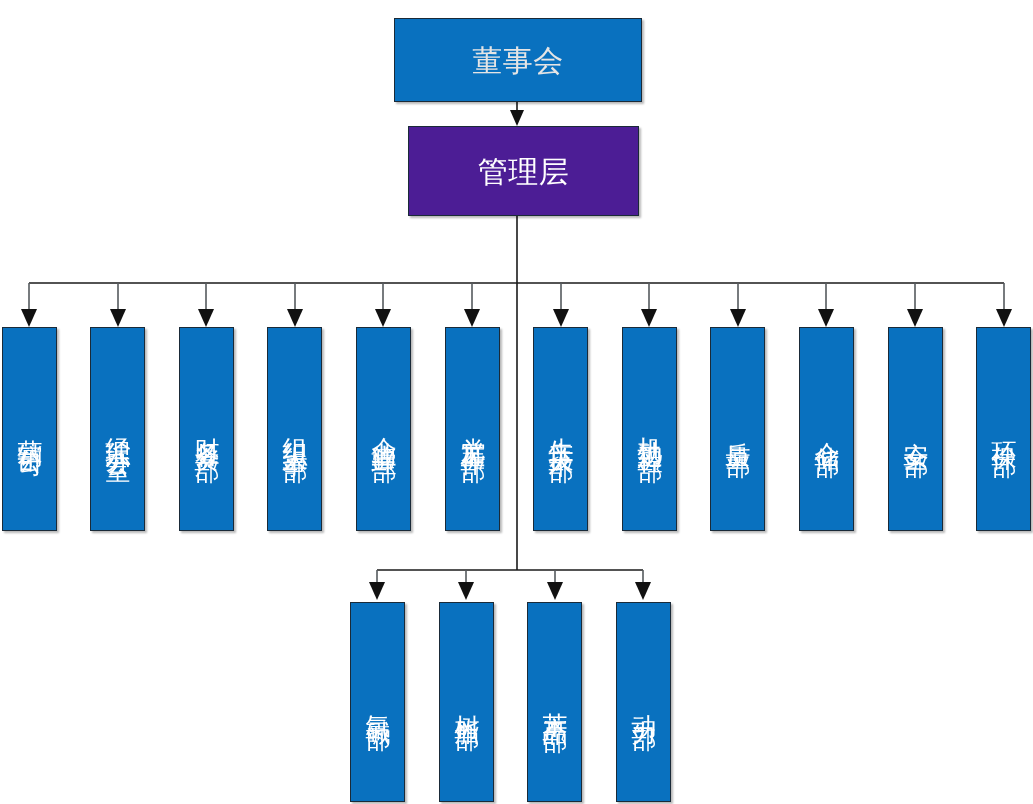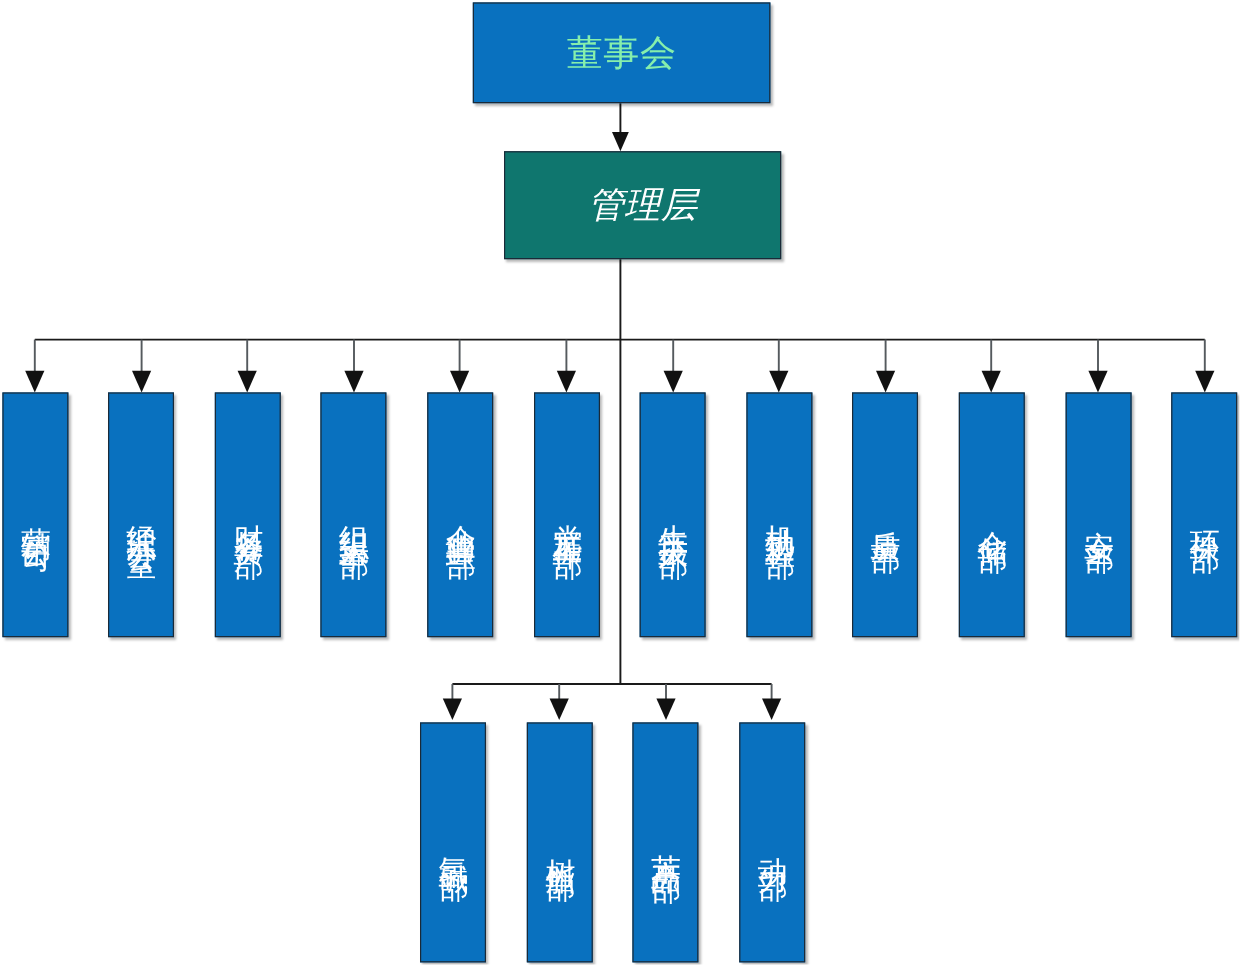--- a/index.html
+++ b/index.html
@@ -118,25 +118,25 @@
     <line class="conn-line-soft" x1="466" y1="570" x2="466" y2="588"></line>
     <line class="conn-line-soft" x1="555" y1="570" x2="555" y2="588"></line>
     <line class="conn-line-soft" x1="643" y1="570" x2="643" y2="588"></line>
 
     <polygon class="arrow-head" points="377,600 369,582 385,582"></polygon>
     <polygon class="arrow-head" points="466,600 458,582 474,582"></polygon>
     <polygon class="arrow-head" points="555,600 547,582 563,582"></polygon>
     <polygon class="arrow-head" points="643,600 635,582 651,582"></polygon>
   </svg>
 
-  <div class="node node-top" style="left: 394px; top: 2px; width: 248px; height: 84px; background: rgb(9, 113, 191); border-color: rgb(26, 42, 56); color: #86efac;">
+  <div class="node node-top" style="left: 394px; top: 18px; width: 248px; height: 84px; background: rgb(9, 113, 191); border-color: rgb(26, 42, 56); color: #e5e5e5;">
     <span>董事会</span>
   </div>
 
-  <div class="node node-top" style="left: 420px; top: 126px; width: 231px; height: 90px; background: #0f766e; border-color: rgb(26, 42, 56); color: rgb(255, 255, 255); font-style: italic;">
+  <div class="node node-top" style="left: 408px; top: 126px; width: 231px; height: 90px; background: #4c1d95; border-color: rgb(26, 42, 56); color: rgb(255, 255, 255);">
     <span>管理层</span>
   </div>
 
   <div class="node node-vert" style="left: 2px; top: 327px; width: 55px; height: 204px; background: rgb(9, 113, 191); border-color: rgb(26, 42, 56); color: rgb(255, 255, 255);">
       <span class="label">营销公司</span>
     </div>
   <div class="node node-vert" style="left: 90px; top: 327px; width: 55px; height: 204px; background: rgb(9, 113, 191); border-color: rgb(26, 42, 56); color: rgb(255, 255, 255);">
       <span class="label">经理办公室</span>
     </div>
   <div class="node node-vert" style="left: 179px; top: 327px; width: 55px; height: 204px; background: rgb(9, 113, 191); border-color: rgb(26, 42, 56); color: rgb(255, 255, 255);">

